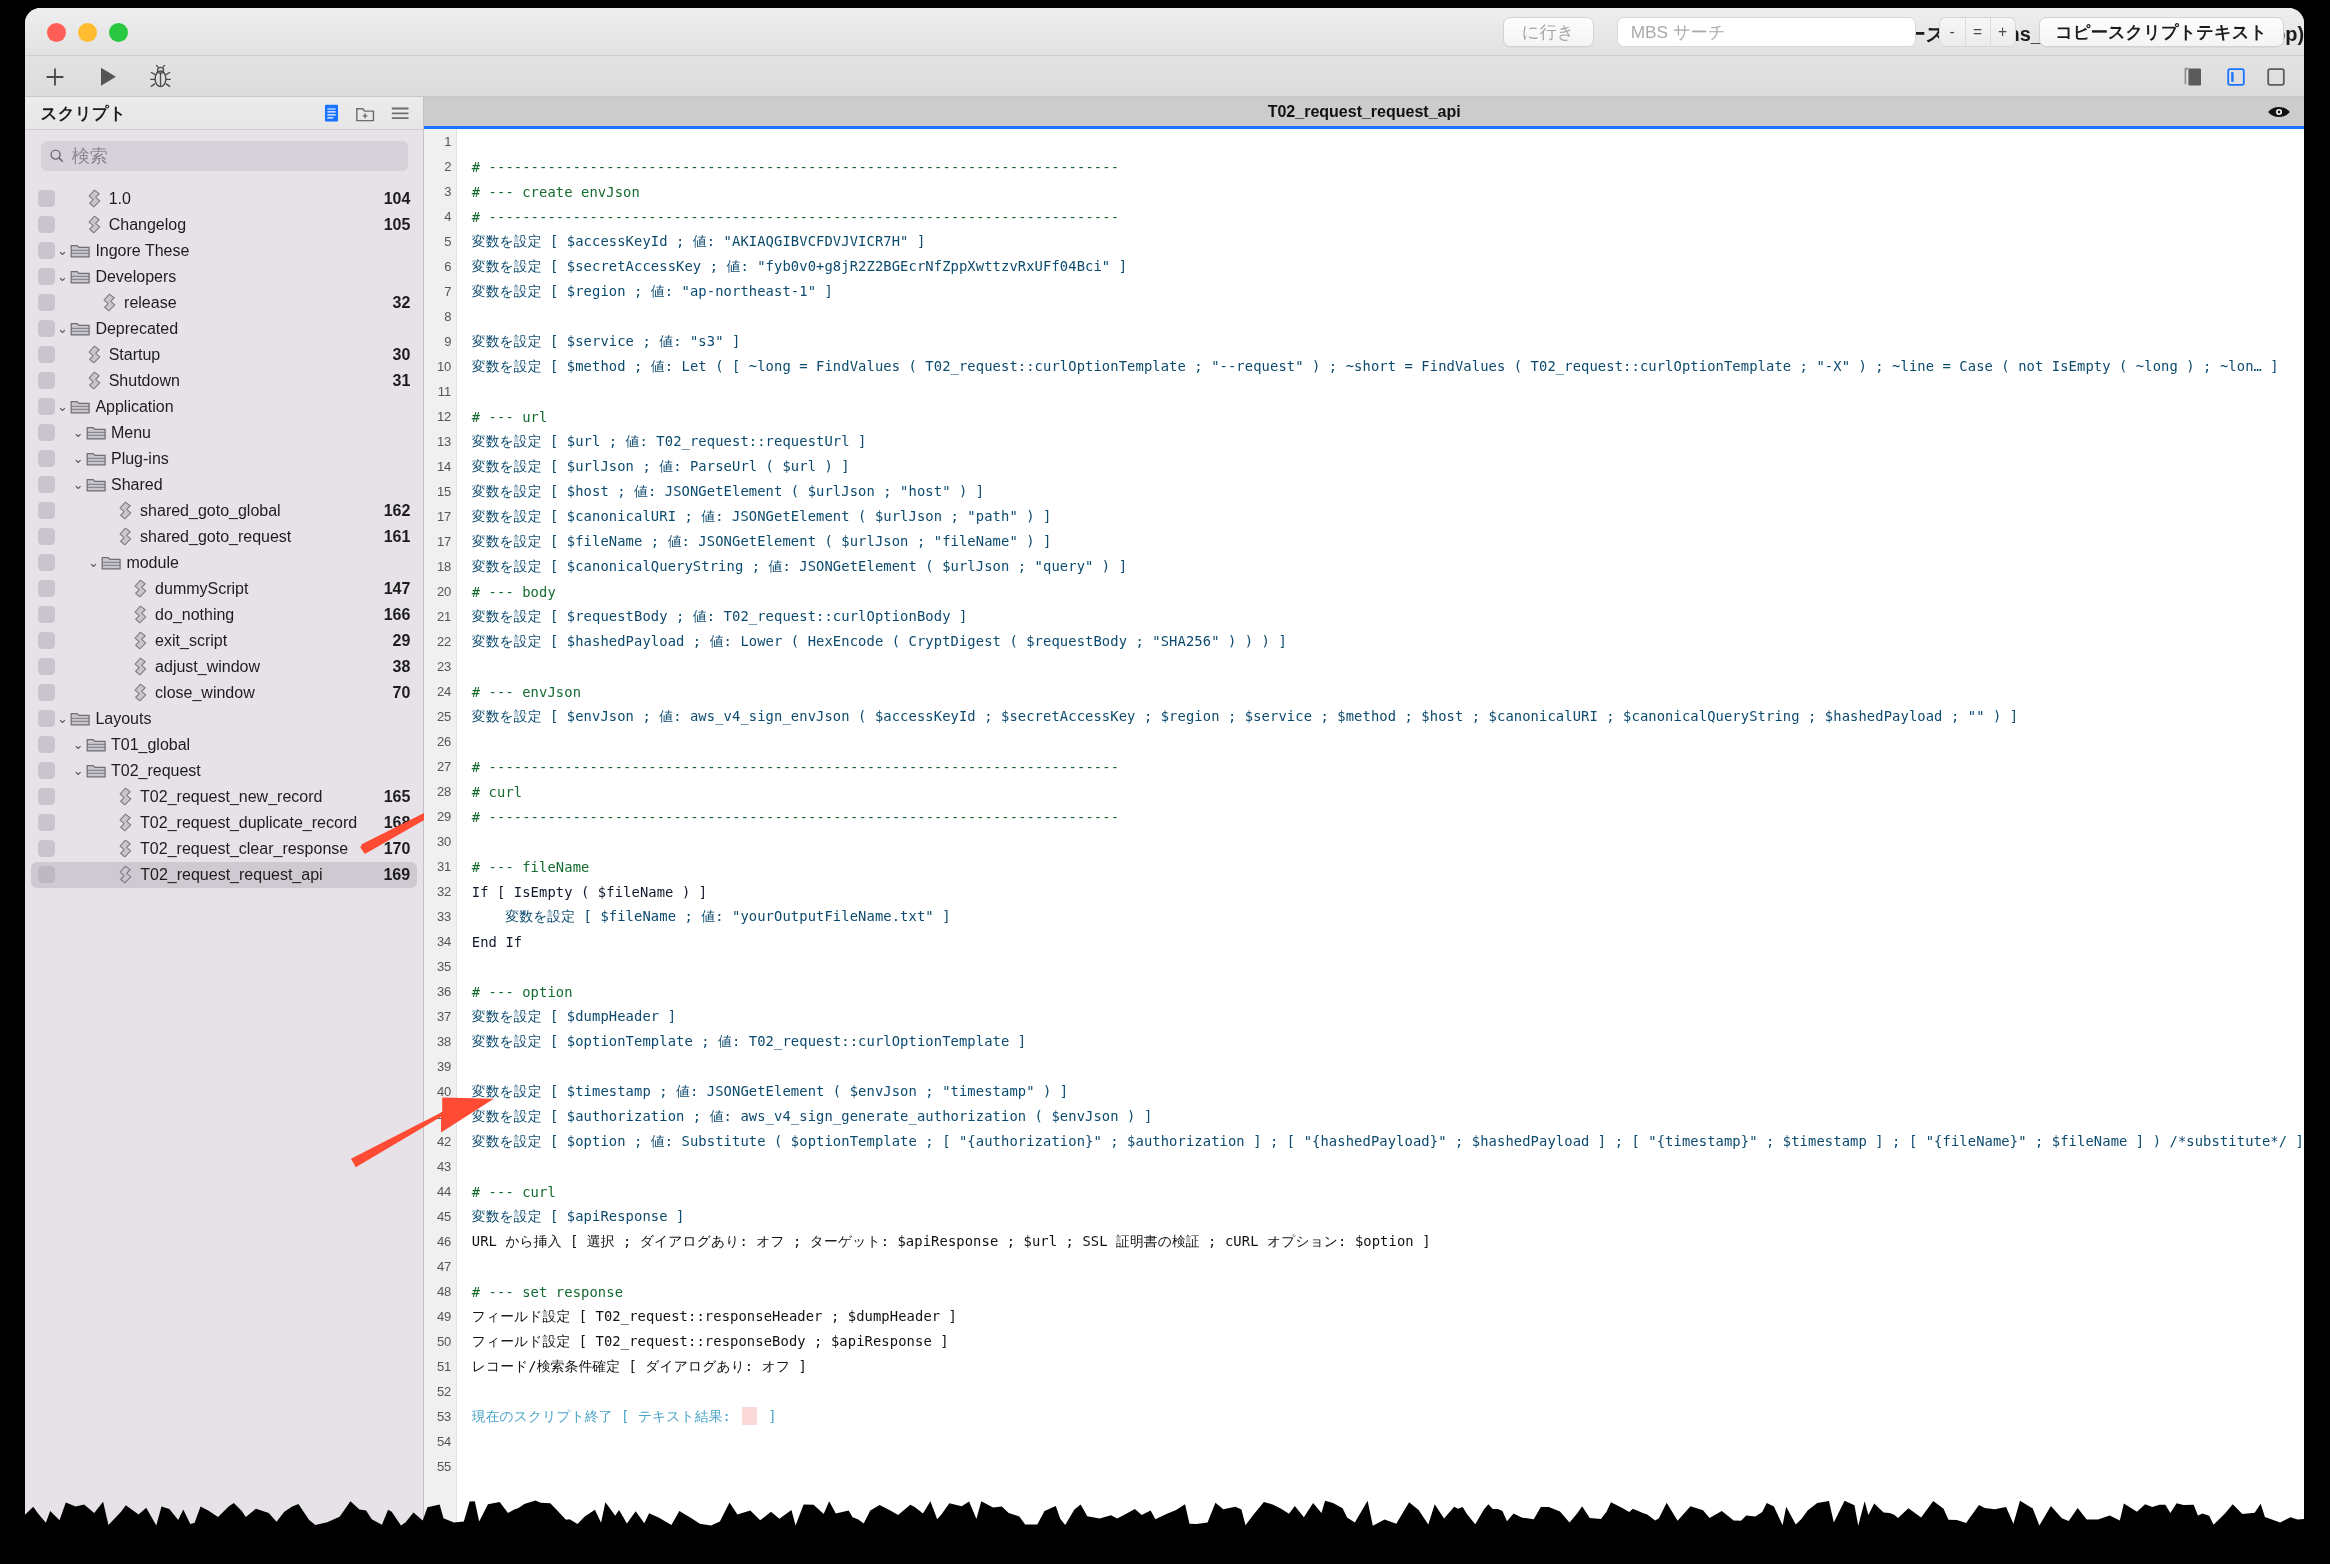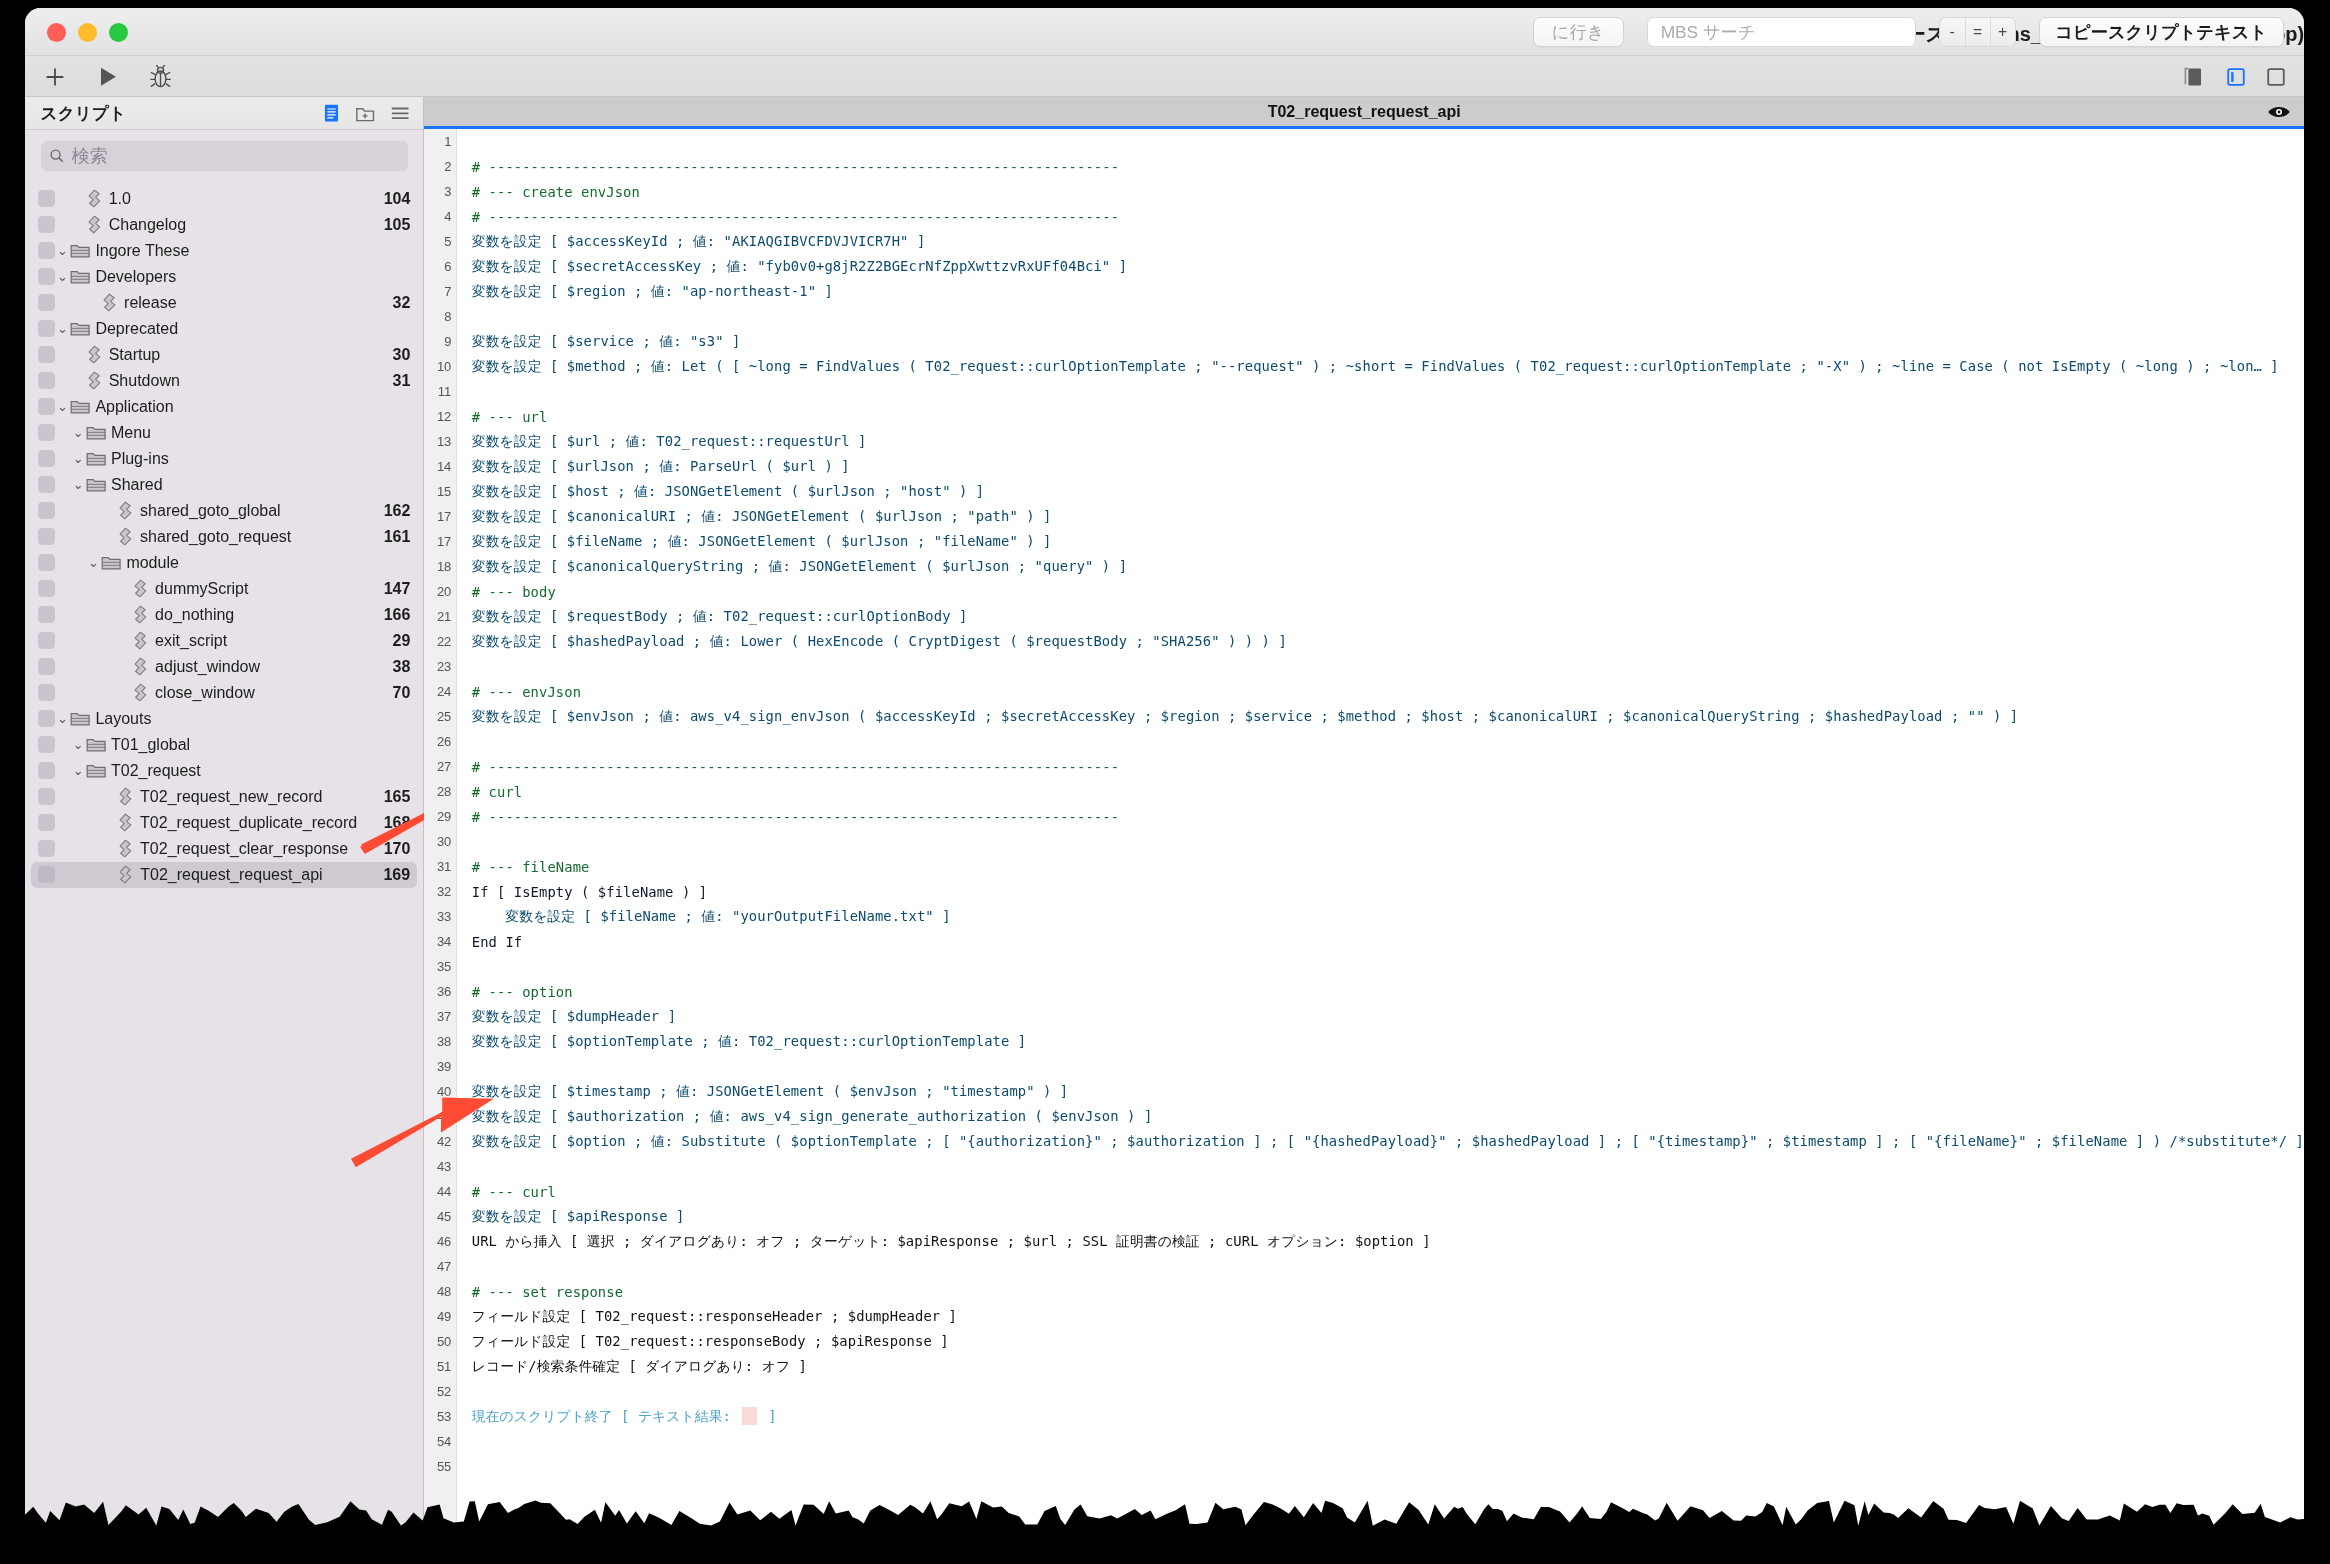--- a/index.html
+++ b/index.html
@@ -57,21 +57,21 @@
     height: 30px; min-width: 91px;
     padding: 0 13px;
     border-radius: 7.2px;
     background: linear-gradient(to bottom,#fdfdfd,#f4f4f4);
     border: 0.6px solid #d2d2d2;
     box-shadow: 0 0.6px 0.6px rgba(0,0,0,.08);
     display: flex; align-items: center; justify-content: center;
     font-size: 17.3px; color: #a8a8a8;
   }
   .search-mbs {
-    height: 30px; width: 269px;
+    height: 30px; width: 299px;
     border-radius: 7.2px;
     background: #ffffff;
     border: 0.6px solid #d8d8d8;
     display: flex; align-items: center;
     padding: 0 13px;
     font-size: 17.3px; color: #aaaaaa;
   }
   .seg {
     height: 30px;
     display: flex; align-items: stretch;

